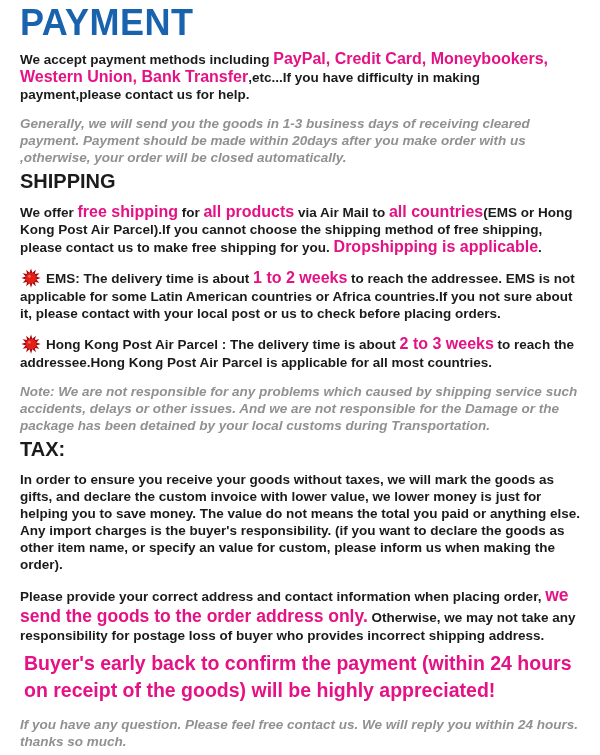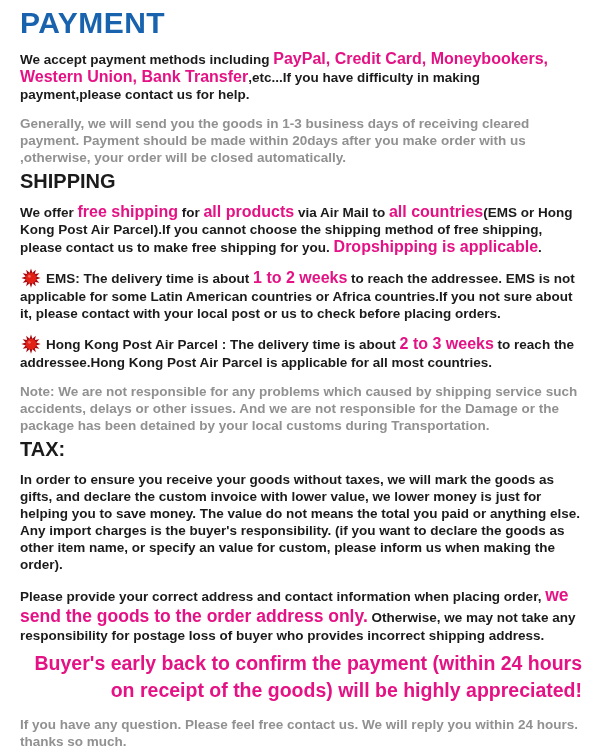--- a/index.html
+++ b/index.html
@@ -5,35 +5,35 @@
   html,body { margin:0; padding:0; }
   body {
     width:600px; height:755px; overflow:hidden; background:#ffffff;
     font-family:"Liberation Sans","DejaVu Sans",sans-serif;
     font-weight:700; color:var(--text_black,#1b1b1b);
     -webkit-font-smoothing:antialiased;
   }
   .page { padding:6px 18px 0 20px; }
   h1.sec-title-xl {
     color:var(--heading_blue,#1963ae);
-    font-size:30px; line-height:30px; letter-spacing:0.5px;
+    font-size:36px; line-height:30px; letter-spacing:0.5px;
     margin:2px 0 5px 0;
   }
   h2.sec-title {
     font-size:20px; line-height:19px; margin:4px 0 2px 0;
     color:var(--text_black,#1b1b1b);
   }
   p { font-size:13.5px; line-height:17px; margin:12px 0 6px 0; }
-  p.gray { color:var(--muted_gray,#919191); }
+  p.gray { color:var(--muted_gray,#919191);font-style:italic; }
   .run-black { color:var(--text_black,#1b1b1b); }
   .run-pink { color:var(--accent_pink,#e41284); font-size:16px; }
   .run-pinkxl { color:var(--accent_pink,#e41284); font-size:17.5px; line-height:21px; }
   p.headline {
     color:var(--accent_pink,#e41284);
-    font-size:19.5px; line-height:27px; margin:4px 0 4px 4px;text-align:right;
+    font-size:19.5px; line-height:27px; margin:4px 0 4px 4px;
   }
   p.bullet { text-indent:0; }
   .star { vertical-align:-5px; margin-right:4px; }
   p.footer-note { margin-bottom:0; }
 </style>
 </head>
 <body>
 
 <div class="page">
 

